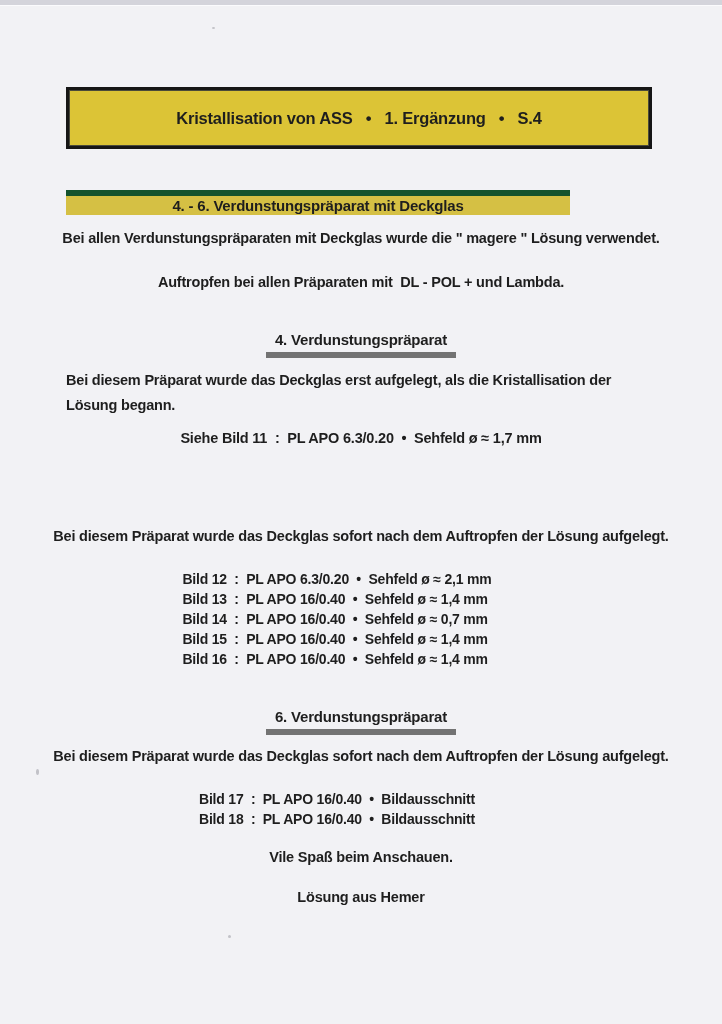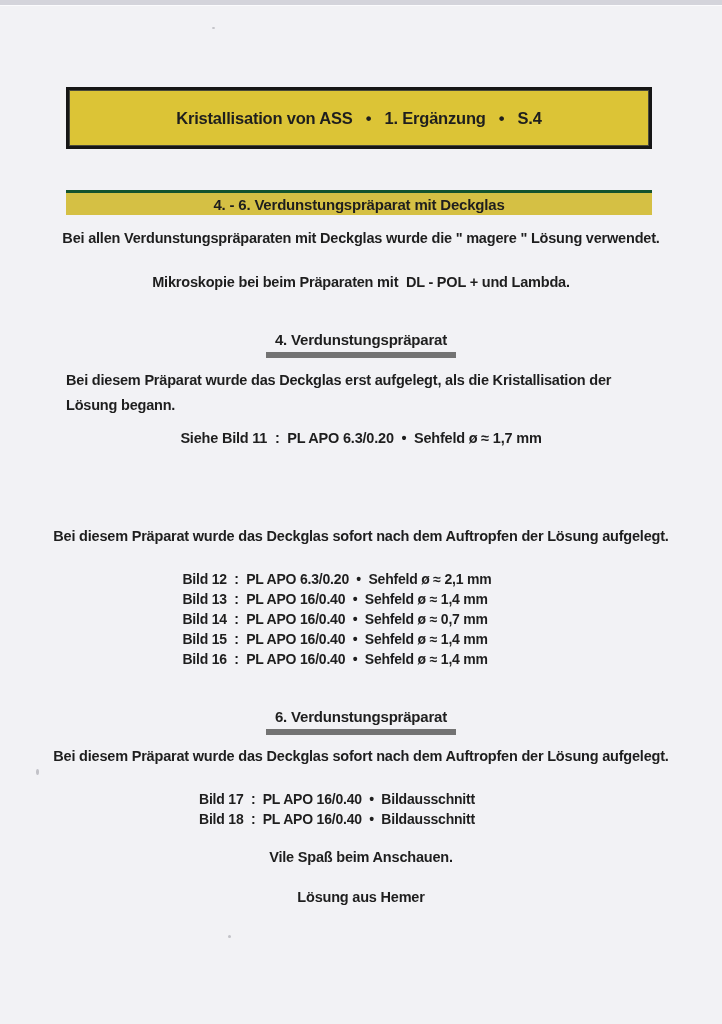--- a/index.html
+++ b/index.html
@@ -43,24 +43,24 @@
   }
   .title-banner .txt {
     font-size: 16.5px;
     letter-spacing: -0.2px;
     white-space: pre;
   }
 
   .section-band {
     position: absolute;
     top: 190px; left: 66px;
-    width: 586px;
+    width: 504px;
     height: 25px;
     background: #d5c044;
-    border-top: 3px solid #14532d;
+    border-top: 6px solid #14532d;
     box-sizing: border-box;
     display: flex;
     align-items: center;
     justify-content: center;
   }
   .section-band .txt {
     font-size: 15px;
     letter-spacing: -0.2px;
     white-space: pre;
   }
@@ -134,21 +134,21 @@
 
   <div class="title-banner">
     <span class="txt">Kristallisation von ASS   •   1. Ergänzung   •   S.4</span>
   </div>
 
   <div class="section-band">
     <span class="txt">4. - 6. Verdunstungspräparat mit Deckglas</span>
   </div>
 
   <div class="center-line" style="top:230px">Bei allen Verdunstungspräparaten mit Deckglas wurde die " magere " Lösung verwendet.</div>
-  <div class="center-line" style="top:274px">Mikroskopie bei beim Präparaten mit  DL - POL + und Lambda.</div>
+  <div class="center-line" style="top:274px">Auftropfen bei allen Präparaten mit  DL - POL + und Lambda.</div>
 
   <div class="heading-line" style="top:331px">
     <span class="u">4. Verdunstungspräparat</span>
   </div>
   <div class="body-para" style="top:368px">Bei diesem Präparat wurde das Deckglas erst aufgelegt, als die Kristallisation der Lösung begann.</div>
   <div class="center-line" style="top:430px">Siehe Bild 11  :  PL APO 6.3/0.20  •  Sehfeld ø ≈ 1,7 mm</div>
 
   <div class="center-line" style="top:528px">Bei diesem Präparat wurde das Deckglas sofort nach dem Auftropfen der Lösung aufgelegt.</div>
   <div class="img-list" style="top:569px">
     <div class="inner">

